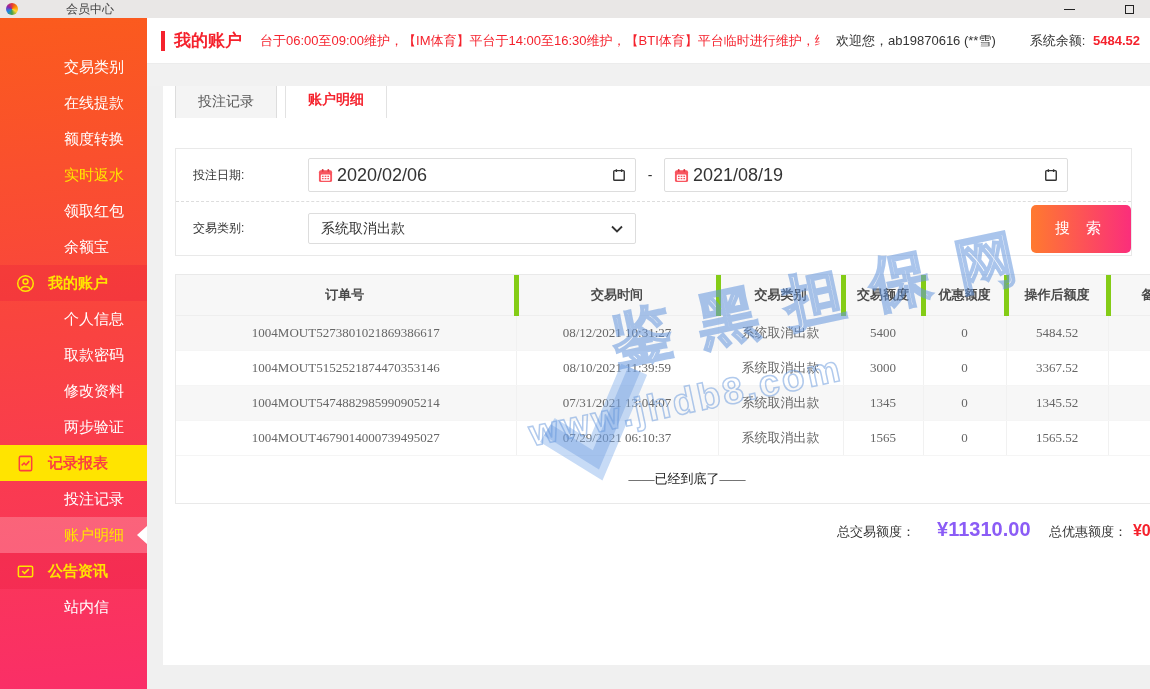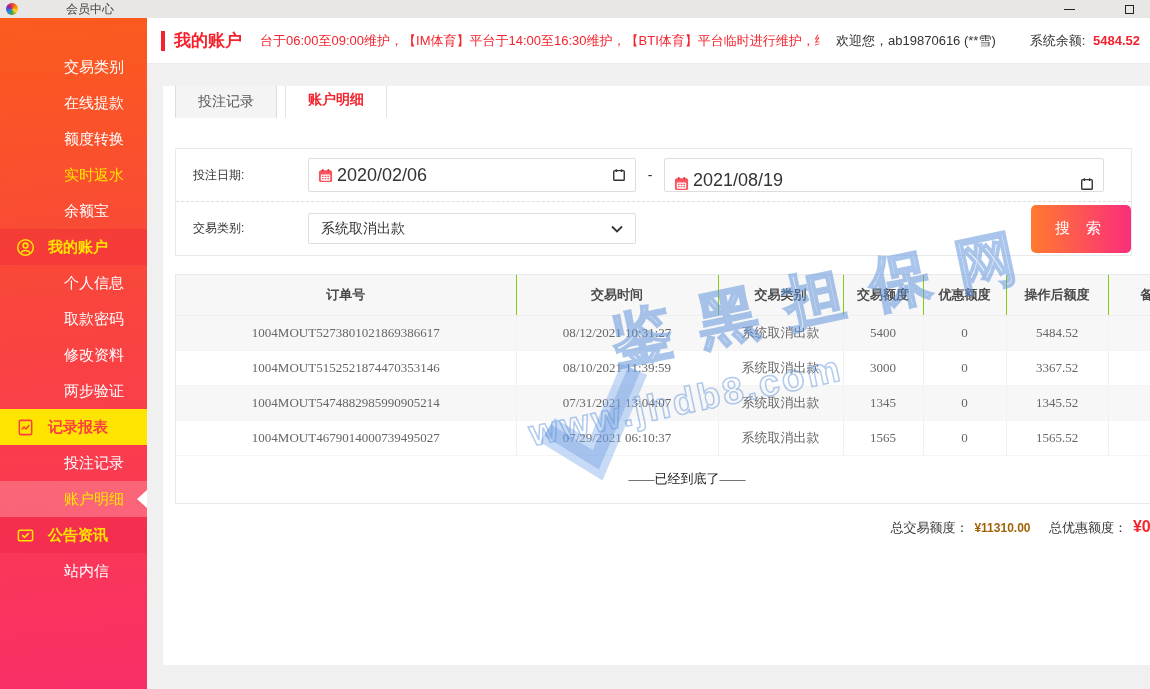--- a/index.html
+++ b/index.html
@@ -42,44 +42,44 @@
   .tabs { display:flex; align-items:flex-end; padding-left:12px; gap:8px; height:38px; margin-top:-6px; }
   .tab { height:33px; min-width:90px; padding:0 22px; display:flex; align-items:center; justify-content:center; background:#f4f4f4; border:1px solid #ddd; border-bottom:none; font-size:14px; color:#555; cursor:pointer; }
   .tab.active { height:38px; background:#fff; border-color:#e2e2e2; color:#f5222d; font-weight:bold; }
 
   
   .filter-box { border:1px solid #e9e9e9; margin:30px 0 0 12px; width:957px; background:#fff; }
   .f-row { height:53px; display:flex; align-items:center; padding:0 0 0 17px; }
   .f-row.first { border-bottom:1px dashed #ddd; }
   .f-label { width:115px; font-size:12px; color:#333; }
   .date-field { width:328px; height:34px; border:1px solid #ddd; border-radius:2px; display:flex; align-items:center; padding:0 9px; background:#fff; cursor:text; }
-  .date-field.wide { width:440px;align-items:flex-end; }
+  .date-field.wide { width:404px; }
   .cal-red { width:15px; height:15px; margin-right:4px; flex:0 0 15px; }
   .date-val { font-size:18px; color:#333; }
   .cal-native { width:14px; height:14px; margin-left:auto; flex:0 0 14px; }
   .dash-sep { width:28px; text-align:center; color:#333; font-size:14px; }
   .select-field { width:328px; height:31px; border:1px solid #ddd; border-radius:2px; display:flex; align-items:center; padding:0 12px; font-size:14px; color:#333; background:#fff; cursor:pointer; }
   .select-field svg { margin-left:auto; }
   .search-btn { margin-left:auto; margin-right:0; width:100px; height:48px; border:none; border-radius:5px; background:linear-gradient(90deg,#ff7a2f,#fb2e7b); color:#fff; font-size:15px; letter-spacing:6px; display:flex; align-items:center; justify-content:center; cursor:pointer; font-family:inherit; }
 
   
   .table-box { margin:18px 0 0 12px; width:1022px; border:1px solid #e9e9e9; background:#fff; }
   table { border-collapse:collapse; table-layout:fixed; width:1022px; }
   col.c0{width:340px} col.c1{width:202px} col.c2{width:125px} col.c3{width:80px} col.c4{width:83px} col.c5{width:102px} col.c6{width:90px}
-  thead th { height:40px; background:#f7f7f7; font-size:13px; color:#4a4a4a; font-weight:bold; border-right:1px solid #84cc16; border-bottom:1px solid #eee; text-align:center; }
+  thead th { height:40px; background:#f7f7f7; font-size:13px; color:#4a4a4a; font-weight:bold; border-right:5px solid #84cc16; border-bottom:1px solid #eee; text-align:center; }
   thead th:last-child { border-right:none; }
   tbody td { height:35px; font-size:13px; color:#666; text-align:center; border-right:1px solid #f1f1f1; border-bottom:1px solid #f5f5f5;font-family:Liberation Serif, serif; }
   tbody td:last-child { border-right:none; }
   tbody tr:nth-child(odd) { background:#f7f7f7; }
   tr.end-row td { height:48px; background:#fff !important; color:#222; font-size:13px; border:none; }
 
   
   .totals { width:1010px; margin-top:14px; text-align:right; white-space:nowrap; }
   .totals .lbl { font-size:13px; color:#333; margin-left:14px; }
-  .totals .green { font-size:12px; font-weight:bold; color:#a16207; margin-left:6px; }
+  .totals .green { font-size:20px; font-weight:bold; color:#8b5cf6; margin-left:22px; }
   .totals .red { font-size:16px; font-weight:bold; color:#f5222d; margin-left:6px; }
 
   
   .watermark { position:absolute; left:327px; top:174px; width:760px; height:280px; transform:rotate(-12deg); pointer-events:none; z-index:5; }
   .wm-line1 { position:absolute; left:140px; top:-10px; font-size:60px; font-weight:bold; letter-spacing:28px; color:transparent; -webkit-text-stroke:2px rgba(100,150,220,0.55); white-space:nowrap; }
   .wm-line2 { position:absolute; left:40px; top:82px; font-size:37px; font-weight:bold; letter-spacing:3px; color:transparent; -webkit-text-stroke:1.5px rgba(100,150,220,0.5); white-space:nowrap; }
   .wm-logo { position:absolute; left:45px; top:44px; width:122px; height:122px; }
 </style>
 </head>
 <body>
@@ -101,20 +101,23 @@
         <span>交易类别</span>
       </div>
       <div class="sb-item">
         <span>在线提款</span>
       </div>
       <div class="sb-item">
         <span>额度转换</span>
       </div>
       <div class="sb-item yellow">
         <span>实时返水</span>
+      </div>
+      <div class="sb-item">
+        <span>领取红包</span>
       </div>
       <div class="sb-item">
         <span>余额宝</span>
       </div>
       <div class="sb-section">
         <svg viewBox="0 0 20 20" fill="none" stroke="currentColor" stroke-width="1.6">
     <circle cx="10" cy="10" r="8.2"></circle>
           <circle cx="10" cy="8" r="2.6"></circle>
           <path d="M5.5 15.5 c1-3 8-3 9 0"></path>
   </svg>

